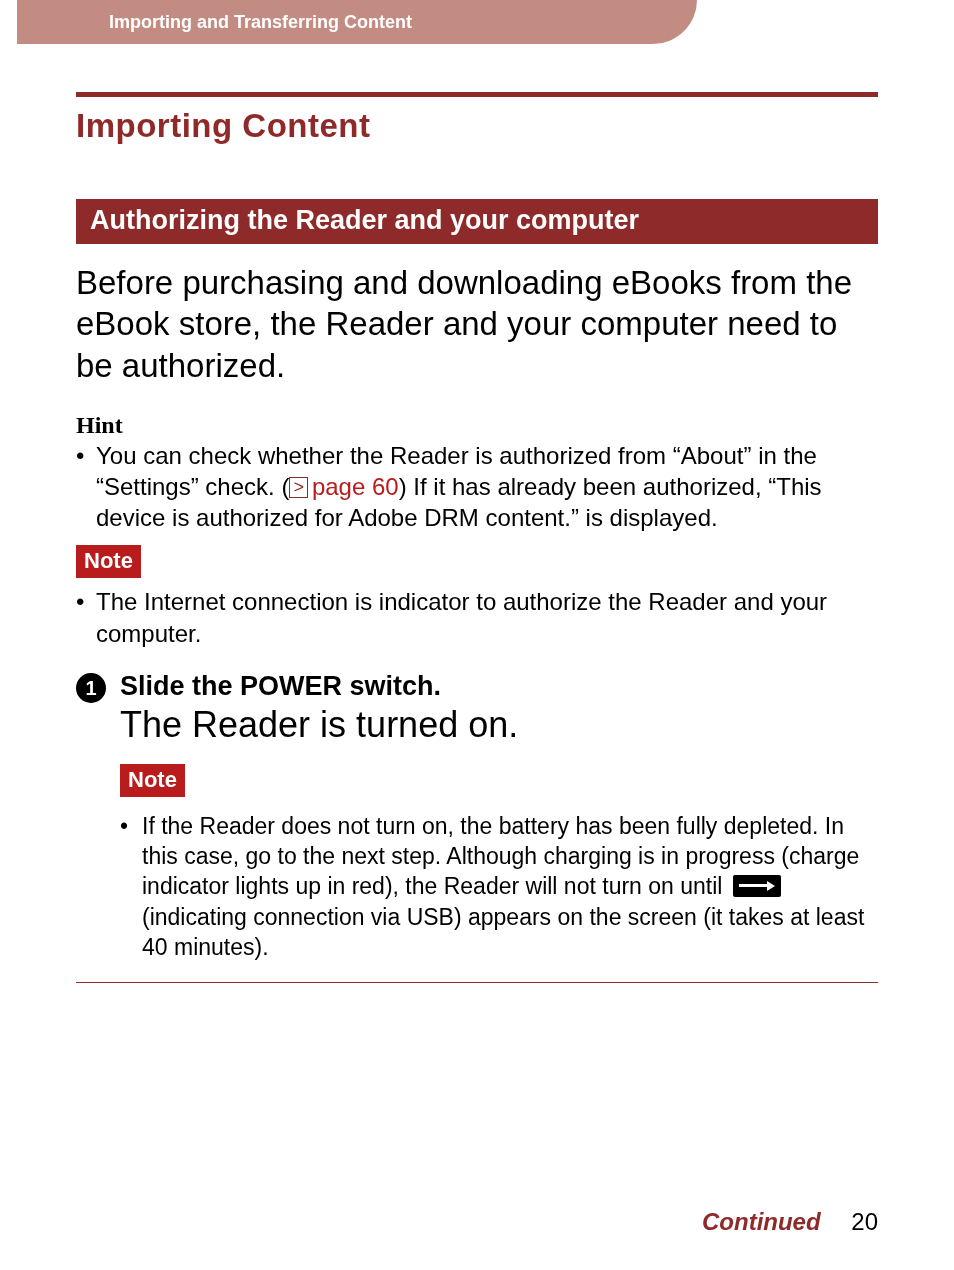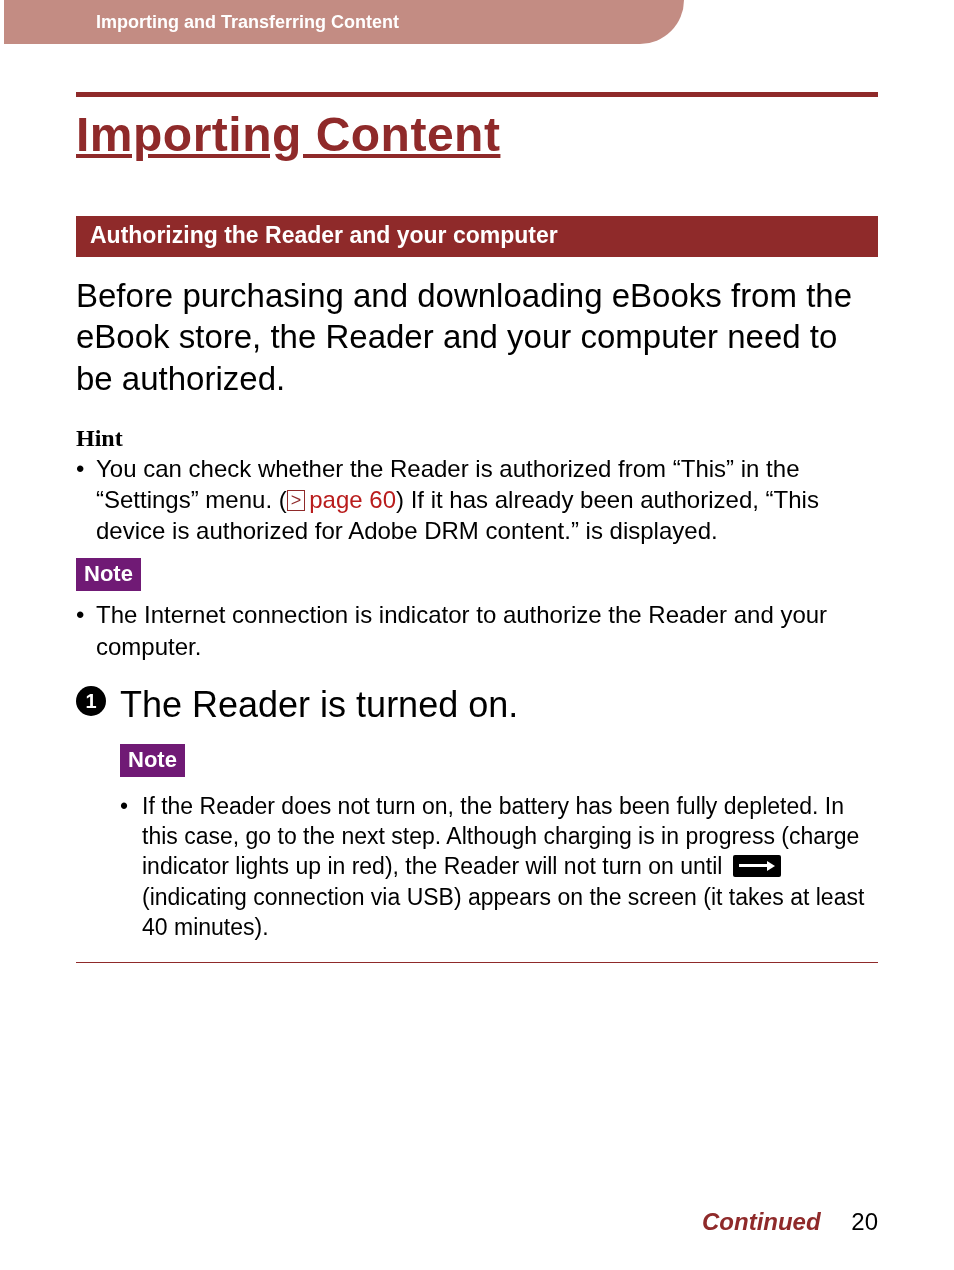--- a/index.html
+++ b/index.html
@@ -7,51 +7,50 @@
     width: 954px;
     height: 1270px;
     background: #fff;
     font-family: Arial, Helvetica, sans-serif;
     color: #000;
     position: relative;
   }
   .header-tab {
     position: absolute;
     top: 0;
-    left: 4px;
+    left: 17px;
     height: 44px;
     background: #c38c83;
     color: #fff;
     font-weight: bold;
     font-size: 18px;
     padding: 12px 24px 0 92px;
     width: 680px;
     border-bottom-right-radius: 44px;
   }
   .content {
     padding: 92px 76px 0 76px;
   }
   .rule-top {
     border-top: 5px solid #8f2a2a;
     margin-bottom: 10px;
   }
   .h1 {
     font-family: Arial Black, Arial, sans-serif;
     font-weight: 900;
-    font-size: 48px;
+    font-size: 33px;
     color: #8f2a2a;
     letter-spacing: 0.5px;
     margin-bottom: 54px;
-    text-decoration: underline;
   }
   .h2-bar {
     background: #8f2a2a;
     color: #fff;
     font-weight: bold;
-    font-size: 23px;
+    font-size: 27px;
     padding: 6px 14px 8px 14px;
     margin-bottom: 18px;
   }
   .intro {
     font-size: 33px;
     line-height: 1.25;
     margin-bottom: 26px;
   }
   .hint-label {
     font-family: Liberation Serif, serif;
@@ -77,21 +76,21 @@
     color: #8f2a2a;
     font-size: 18px;
     line-height: 1;
     padding: 0 3px 1px 3px;
     vertical-align: 2px;
     margin-right: 4px;
   }
   .page-link { color: #b91c1c; }
   .note-badge {
     display: inline-block;
-    background: #701a75;
+    background: #b91c1c;
     color: #fff;
     font-weight: bold;
     font-size: 22px;
     padding: 3px 8px 4px 8px;
     margin-bottom: 8px;
   }
   .step-row {
     display: flex;
     align-items: flex-start;
     margin-top: 22px;
@@ -172,33 +171,34 @@
   <div class="rule-top"></div>
   <div class="h1">Importing Content</div>
 
   <div class="h2-bar">Authorizing the Reader and your computer</div>
   <div class="intro">Before purchasing and downloading eBooks from the eBook store, the Reader and your computer need to be authorized.</div>
 
   <div class="hint-label">Hint</div>
   <div class="bullet-row">
     <div class="bullet-dot">•</div>
     <div class="bullet-text">
-      <span>You can check whether the Reader is authorized from “This” in the “Settings” menu. (</span><span class="link-box">&gt;</span><span class="page-link">page 60</span><span>) If it has already been authorized, “This device is authorized for Adobe DRM content.” is displayed.</span>
+      <span>You can check whether the Reader is authorized from “About” in the “Settings” check. (</span><span class="link-box">&gt;</span><span class="page-link">page 60</span><span>) If it has already been authorized, “This device is authorized for Adobe DRM content.” is displayed.</span>
     </div>
   </div>
 
   <div class="note-badge">Note</div>
   <div class="bullet-row">
     <div class="bullet-dot">•</div>
     <div class="bullet-text">The Internet connection is indicator to authorize the Reader and your computer.</div>
   </div>
 
   <div class="step-row">
     <div class="step-num">1</div>
     <div class="step-body">
+      <div class="step-title">Slide the POWER switch.</div>
       <div class="step-desc">The Reader is turned on.</div>
 
       <div class="sub-indent">
         <div class="note-badge">Note</div>
         <div class="sub-bullet-row">
           <div class="bullet-dot">•</div>
           <div class="bullet-text">
             <span>If the Reader does not turn on, the battery has been fully depleted. In this case, go to the next step. Although charging is in progress (charge indicator lights up in red), the Reader will not turn on until </span><span class="usb-icon"></span><span> (indicating connection via USB) appears on the screen (it takes at least 40 minutes).</span>
           </div>
         </div>

